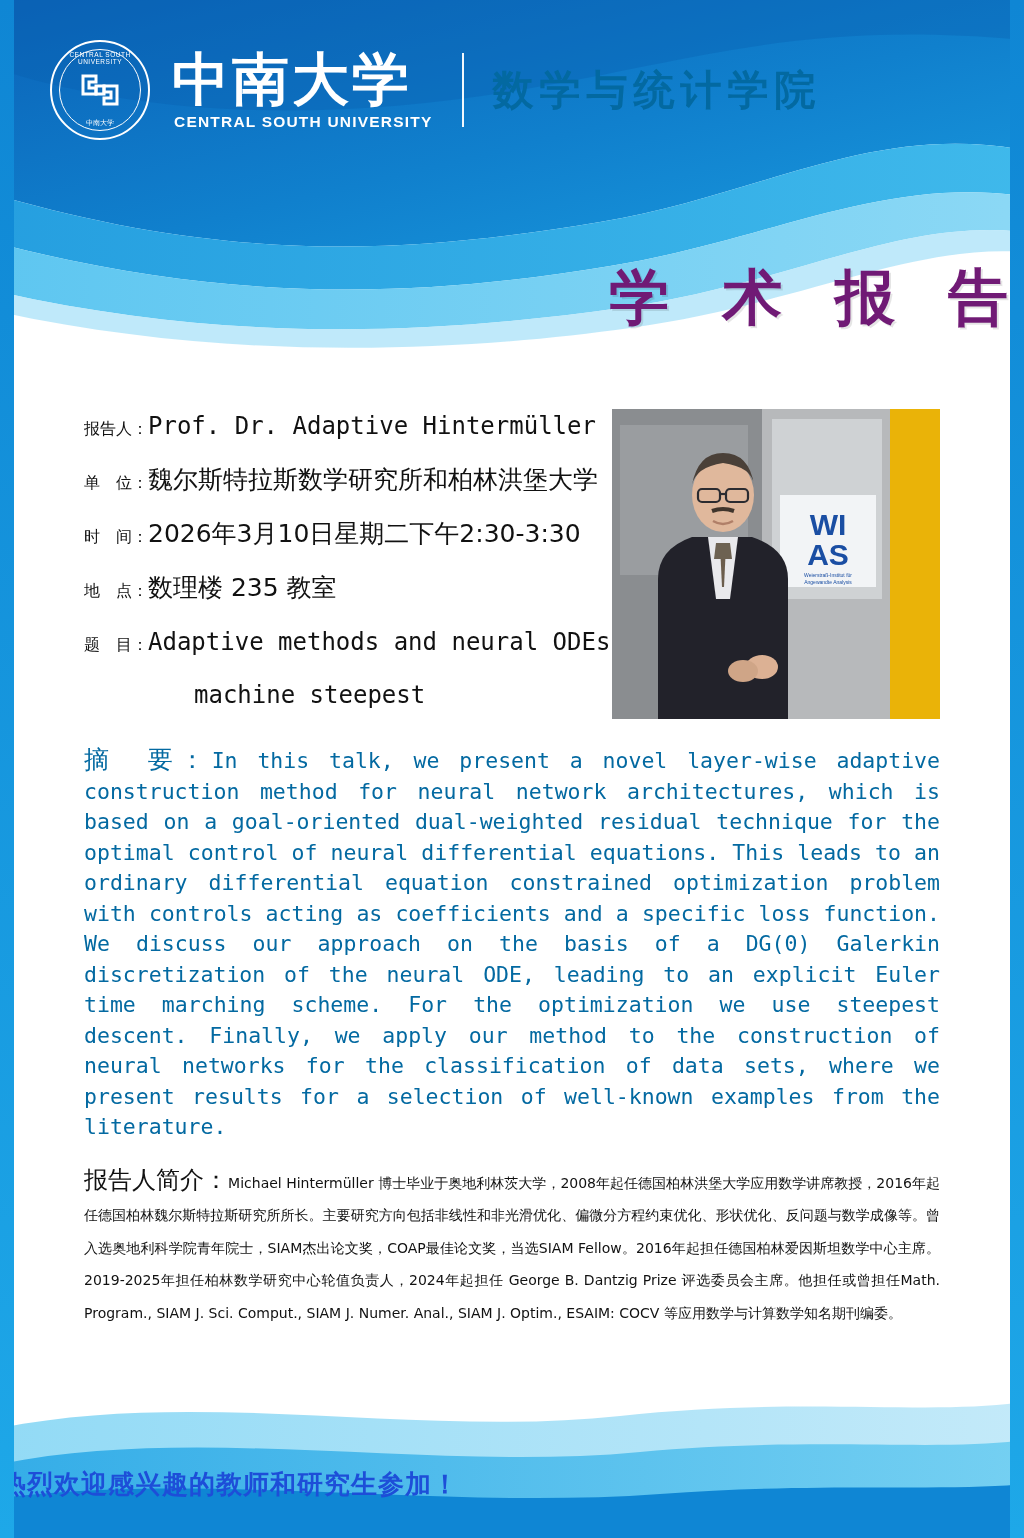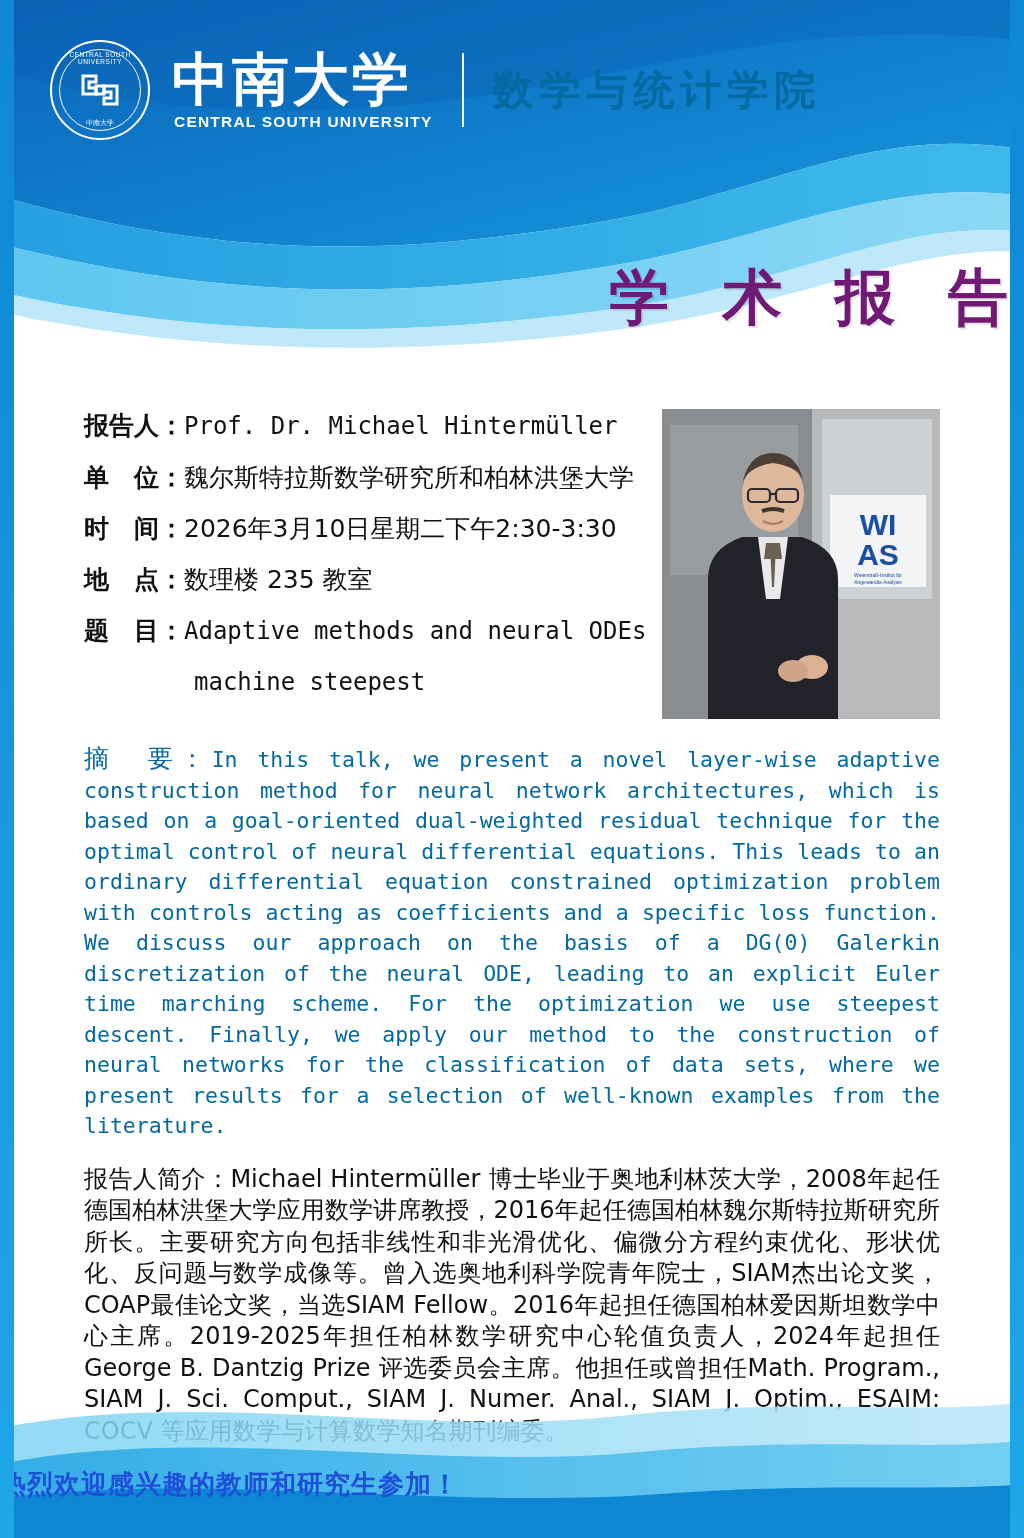--- a/index.html
+++ b/index.html
@@ -141,46 +141,45 @@
     width: 600px;
     font-family: "DejaVu Sans Mono", monospace;
     font-size: 25px;
     line-height: 51px;
     color: #111111;
     white-space: nowrap;
   }
   .info-line { display: block; }
   .lbl {
     font-family: "DejaVu Sans", sans-serif;
-    font-size: 25px;
+    font-size: 16px;
     letter-spacing: 0px;
-    font-weight: bold;
   }
   .val-cn {
     font-family: "DejaVu Sans", sans-serif;
     font-size: 25px;
   }
   .val-mono {
     font-family: "DejaVu Sans Mono", monospace;
     font-size: 24px;
   }
   .title-cont {
     display: block;
     padding-left: 110px;
     font-family: "DejaVu Sans Mono", monospace;
     font-size: 24px;
   }
   .photo {
     position: absolute;
     right: 0;
     top: 9px;
-    width: 278px;
+    width: 328px;
     height: 310px;
     overflow: hidden;
-    background: #a21caf;
+    background: #eab308;
   }
   .photo svg { display:block; }
 
   .abstract {
     margin-top: 24px;
     font-family: "DejaVu Sans Mono", monospace;
     font-size: 21.5px;
     line-height: 30.5px;
     color: #0369a1;
     text-align: justify;
@@ -196,21 +195,21 @@
     line-height: 30.5px;
     color: #111111;
     text-align: justify;
   }
   .bio .lead {
     font-family: "DejaVu Sans", sans-serif;
     font-size: 24px;
   }
   .bio .cn {
     font-family: "DejaVu Sans", sans-serif;
-    font-size: 24px;
+    font-size: 14px;
   }
 
   
   .footer-wave {
     position: absolute;
     left: 0;
     bottom: 0;
     width: 1024px;
     height: 170px;
     overflow: hidden;
@@ -287,21 +286,21 @@
     <div class="logo-divider"></div>
     <div class="logo-school">数学与统计学院</div>
   </div>
 
   <div class="title">学 术 报 告</div>
 
   <div class="content">
 
     <div class="info-block">
       <div class="info-lines">
-        <span class="info-line"><span class="lbl">报告人：</span><span class="val-mono">Prof. Dr. Michael Hintermüller</span></span>
+        <span class="info-line"><span class="lbl">报告人：</span><span class="val-mono">Prof. Dr. Adaptive Hintermüller</span></span>
         <span class="info-line"><span class="lbl">单　位：</span><span class="val-cn">魏尔斯特拉斯数学研究所和柏林洪堡大学</span></span>
         <span class="info-line"><span class="lbl">时　间：</span><span class="val-cn">2026年3月10日星期二下午2:30-3:30</span></span>
         <span class="info-line"><span class="lbl">地　点：</span><span class="val-cn">数理楼 235 教室</span></span>
         <span class="info-line"><span class="lbl">题　目：</span><span class="val-mono">Adaptive methods and neural ODEs in</span></span>
         <span class="title-cont">machine steepest</span>
       </div>
 
       <div class="photo">
         <svg width="278" height="310" viewBox="0 0 278 310" xmlns="http://www.w3.org/2000/svg">
           <rect x="0" y="0" width="278" height="310" fill="#8d8f92"></rect>

